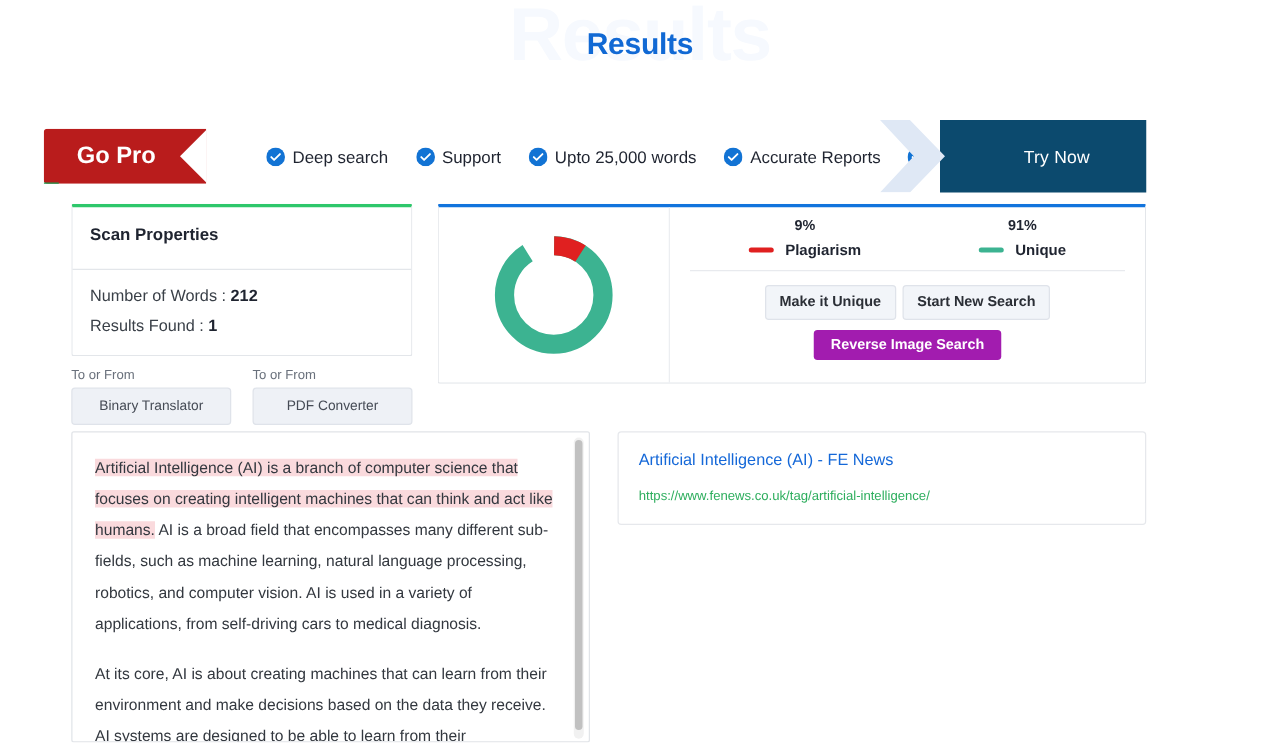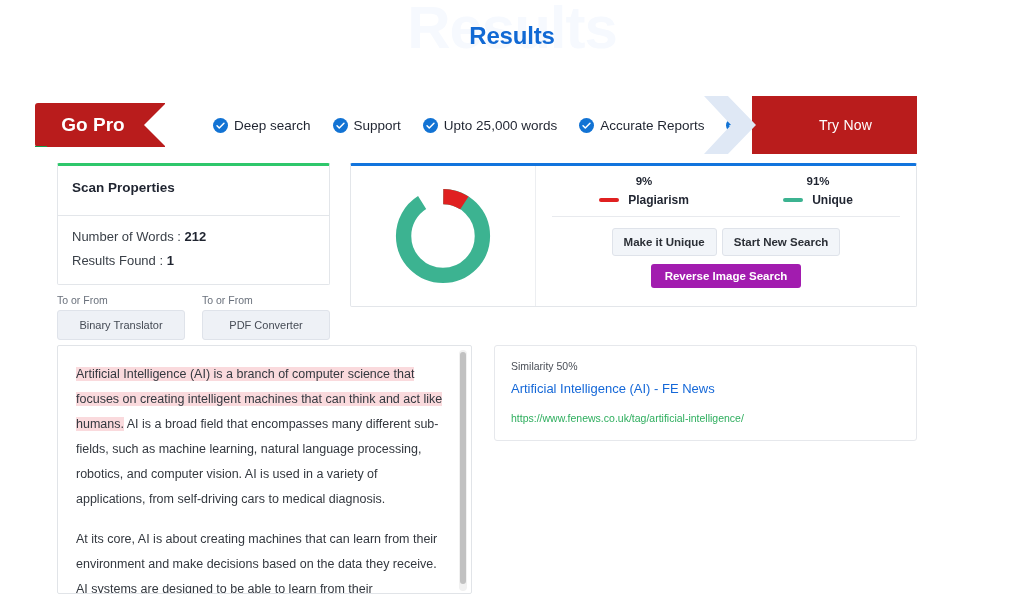--- a/index.html
+++ b/index.html
@@ -112,21 +112,21 @@
     flex: 0 0 15px;
     display: block;
   }
 
   .try-now {
     position: absolute;
     right: 0;
     top: 0;
     width: 165px;
     height: 58px;
-    background: #b91c1c;
+    background: #0c4a6e;
     display: flex;
     align-items: center;
     justify-content: center;
   }
   .try-now-label {
     font-size: 14px;
     color: #ffffff;
     letter-spacing: 0.2px;
     padding-left: 22px;
   }
@@ -487,20 +487,19 @@
         <p class="para"><span class="hl">Artificial Intelligence (AI) is a branch of computer science that focuses on creating intelligent machines that can think and act like humans.</span><span> AI is a broad field that encompasses many different sub-fields, such as machine learning, natural language processing, robotics, and computer vision. AI is used in a variety of applications, from self-driving cars to medical diagnosis.</span></p>
         <p class="para">At its core, AI is about creating machines that can learn from their environment and make decisions based on the data they receive. AI systems are designed to be able to learn from their experiences and adapt to new situations. This means that AI systems can be used to solve complex problems that would be too difficult for humans to solve.</p>
       </div>
       <div class="scrollbar">
         <div class="scrollthumb"></div>
       </div>
     </div>
 
     <div class="result-panel">
       <div class="result-card">
-        <div class="sim-label">Similarity 50%</div>
         <a class="result-title">Artificial Intelligence (AI) - FE News</a>
         <a class="result-url">https://www.fenews.co.uk/tag/artificial-intelligence/</a>
       </div>
     </div>
   </div>
 
 </div>
 
 </body></html>

